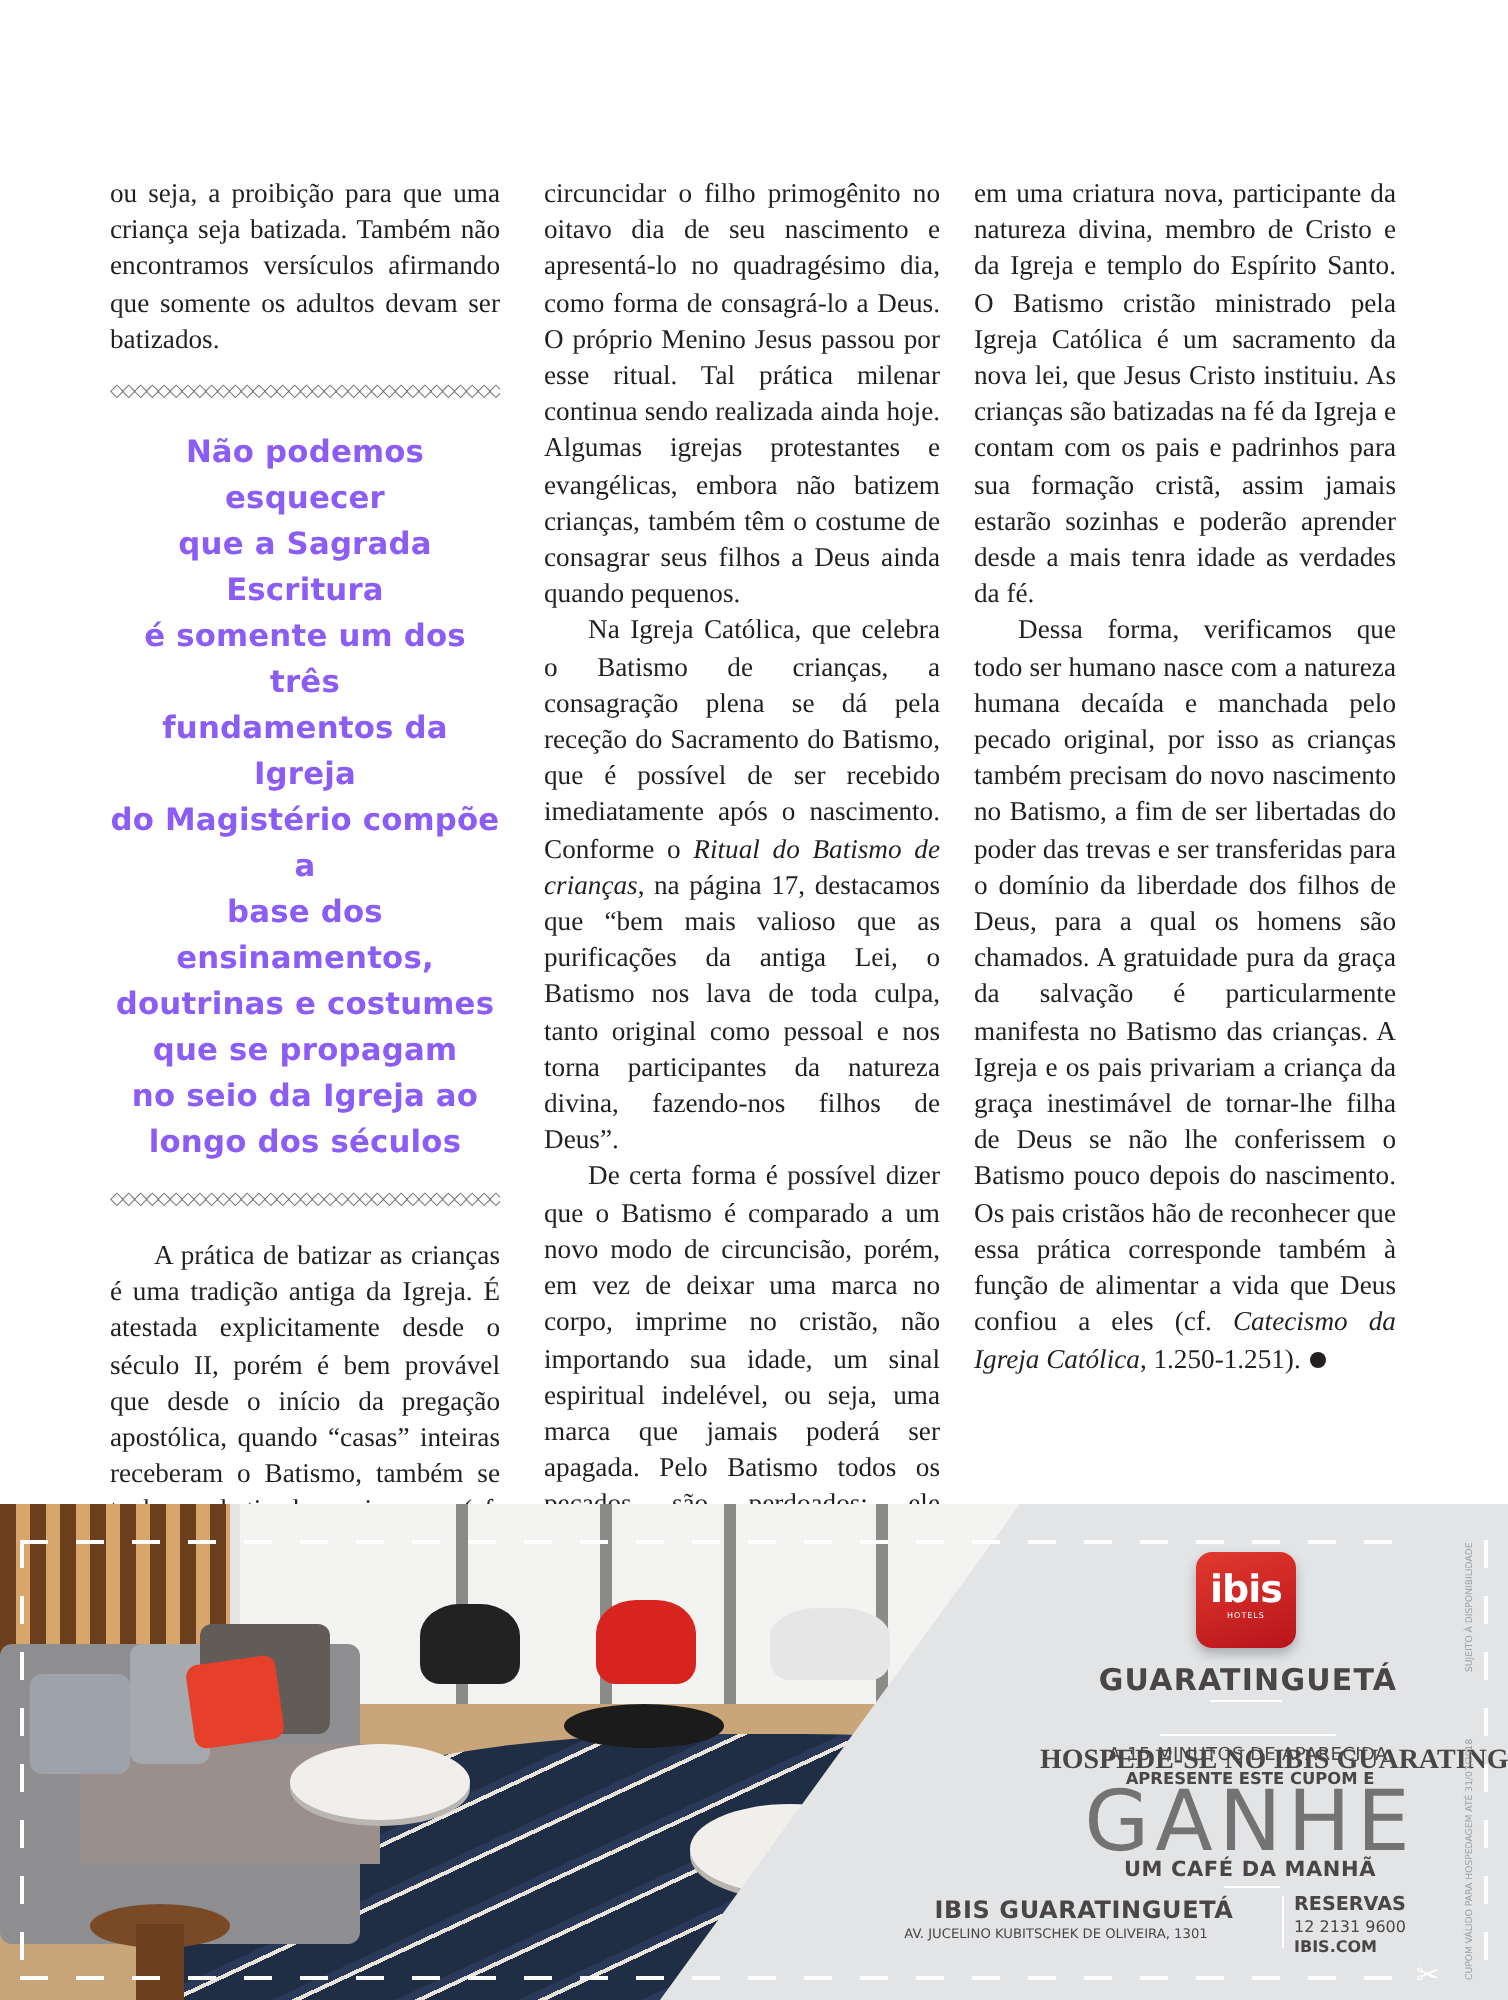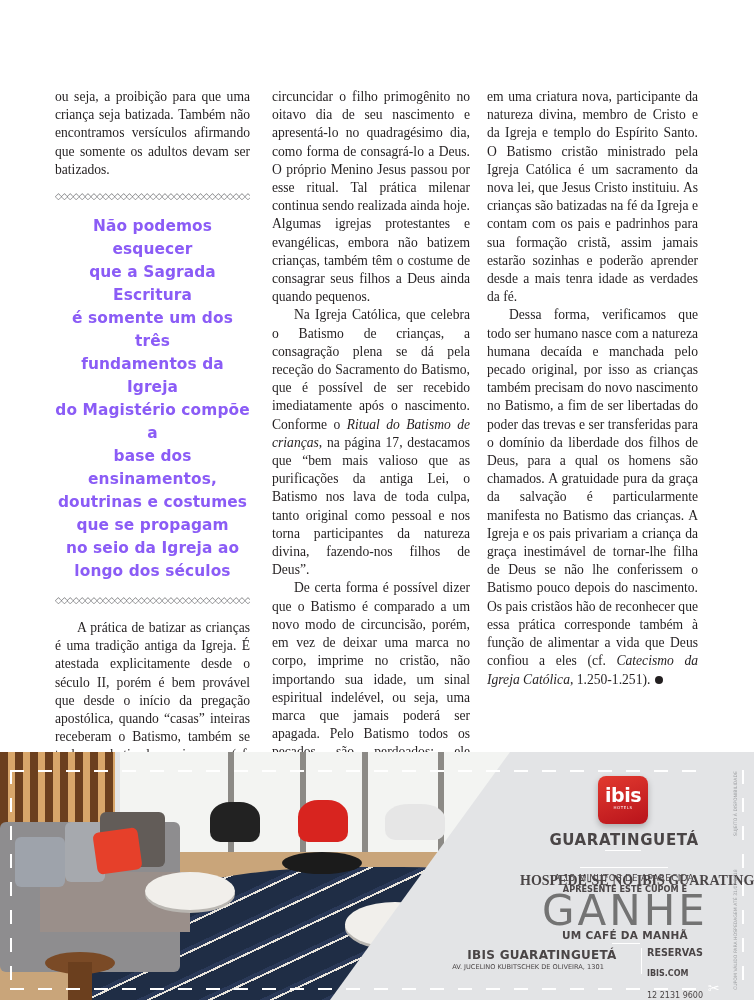--- a/index.html
+++ b/index.html
@@ -57,21 +57,21 @@
   #ad-sub-rule { position: absolute; left: 580px; top: 867px; width: 88px; height: 1px; background: #fff; }
   #ad-offer1 { left: 520px; top: 873px; width: 210px; font-size: 14px; font-weight: bold; font-family: Liberation Serif, serif; }
   #ad-offer2 { left: 520px; top: 884px; width: 210px; font-size: 8.2px; font-weight: bold; }
   #ad-ganhe { left: 520px; top: 893px; width: 210px; font-size: 42px; line-height: 36px; letter-spacing: 3px; font-weight: normal; color: #737373; }
   #ad-cafe { left: 520px; top: 929px; width: 210px; font-size: 10.5px; font-weight: bold; letter-spacing: 0.3px; }
   #ad-cafe-rule { position: absolute; left: 612px; top: 943px; width: 28px; height: 1px; background: #fff; }
   #ad-hotel-name { left: 448px; top: 948px; width: 188px; font-size: 12px; font-weight: bold; text-align: center; letter-spacing: 0.3px; }
   #ad-address { left: 420px; top: 963px; width: 216px; font-size: 6.6px; text-align: center; }
   #ad-sep { position: absolute; left: 641px; top: 948px; width: 1px; height: 26px; background: #fff; }
   #ad-reserve-label { left: 647px; top: 947px; font-size: 9.6px; font-weight: bold; text-align: left; }
-  #ad-phone { left: 647px; top: 959px; font-size: 8px; text-align: right; margin-top: 32px; }
+  #ad-phone { left: 647px; top: 959px; font-size: 8px; text-align: right; }
   #ad-site { left: 647px; top: 969px; font-size: 8px; font-weight: bold; text-align: left; }
 
   .vert { position: absolute; font-family: "DejaVu Sans", sans-serif; font-size: 4.6px; color: #9c9ea1; white-space: nowrap;
     transform-origin: 0 0; transform: rotate(-90deg); }
   #ad-legal1 { left: 733px; top: 990px; }
   #ad-legal2 { left: 733px; top: 836px; }
 
   .scissors { position: absolute; left: 708px; top: 980px; font-size: 14px; color: #ffffff; font-family: "DejaVu Sans", sans-serif; }
 </style>
 </head>

